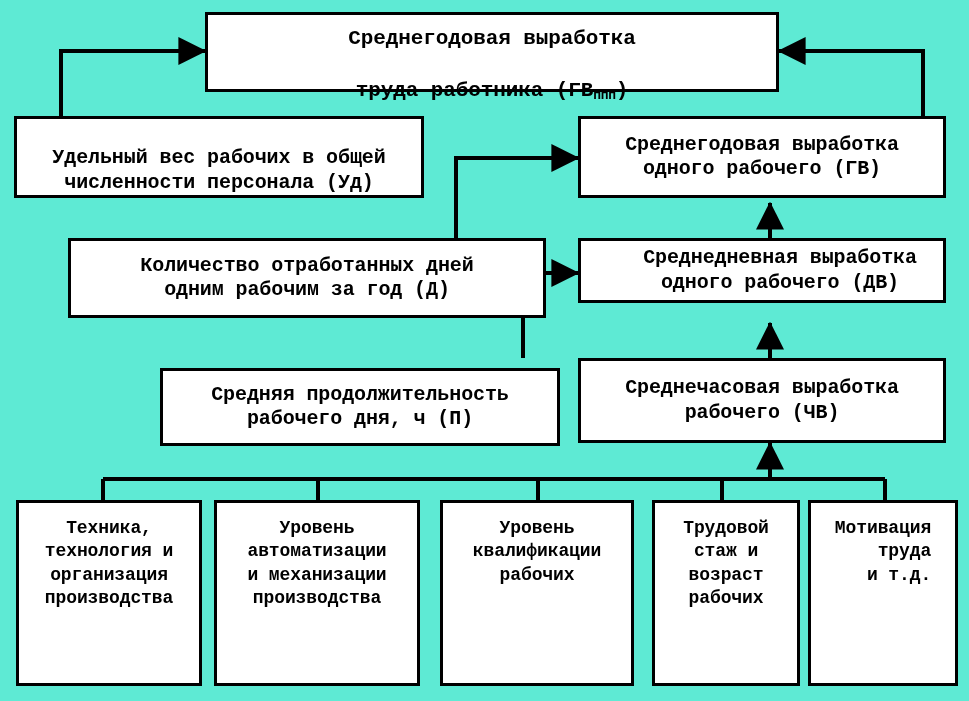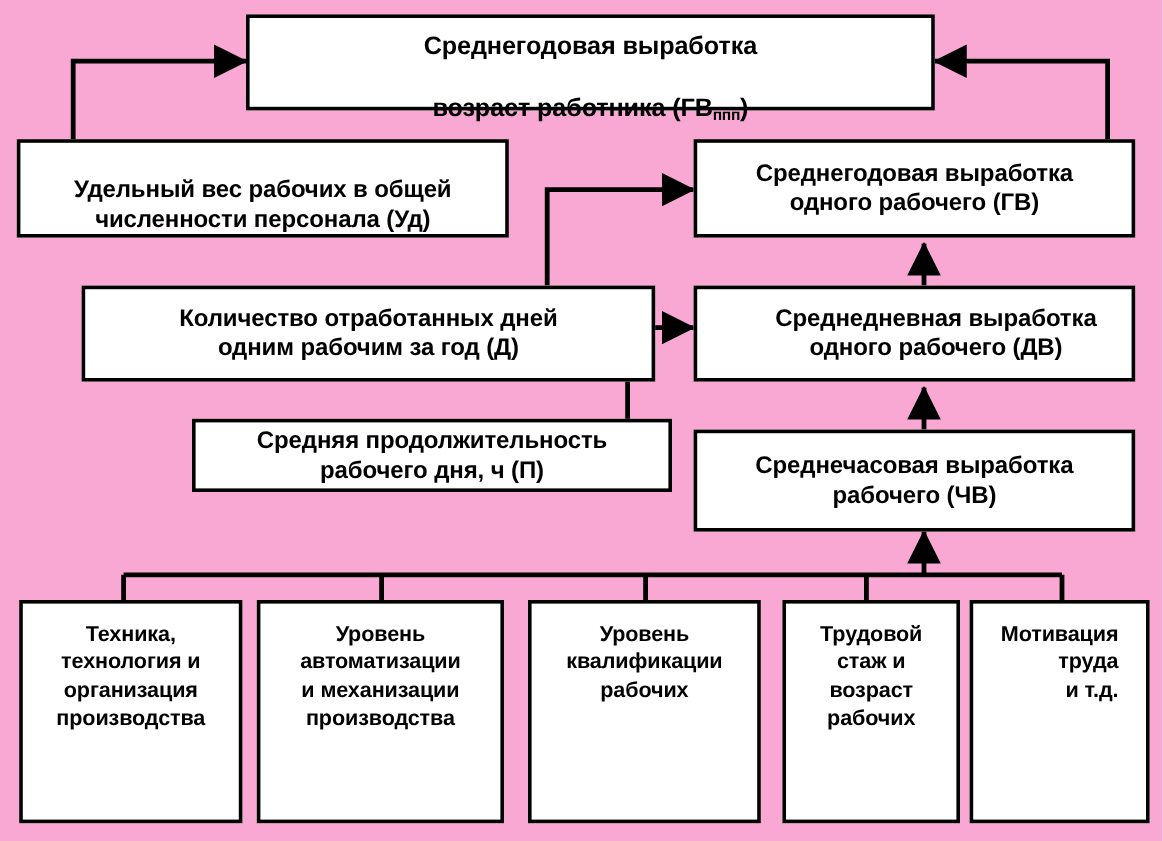--- a/index.html
+++ b/index.html
@@ -4,22 +4,22 @@
 <style>
   html, body {
     margin: 0;
     padding: 0;
     background: #ffffff;
   }
   #canvas {
     position: relative;
     width: 969px;
     height: 701px;
-    background: #f9a8d4;
-    font-family: Liberation Sans, sans-serif;
+    background: #5eead4;
+    font-family: Liberation Mono, monospace;
     overflow: hidden;
   }
   #connectors {
     position: absolute;
     left: 0;
     top: 0;
     width: 969px;
     height: 701px;
     pointer-events: none;
   }
@@ -105,45 +105,45 @@
       <path d="M 318 479 L 318 500" fill="none" stroke="#000000" stroke-width="4"></path>
       <path d="M 538 479 L 538 500" fill="none" stroke="#000000" stroke-width="4"></path>
       <path d="M 722 479 L 722 500" fill="none" stroke="#000000" stroke-width="4"></path>
       <path d="M 885 479 L 885 500" fill="none" stroke="#000000" stroke-width="4"></path>
     </g>
   </svg>
 
   <div class="node lvl1" style="left:205px; top:12px; width:574px; height:80px;">
     <span class="txt">
       <span>Среднегодовая выработка</span><br>
-      <span>возраст работника (ГВ</span><sub>ппп</sub><span>)</span>
+      <span>труда работника (ГВ</span><sub>ппп</sub><span>)</span>
     </span>
   </div>
 
   <div class="node lvl2" style="left:14px; top:116px; width:410px; height:82px;align-items:flex-end;">
     <span class="txt">Удельный вес рабочих в общей
 численности персонала (Уд)</span>
   </div>
 
   <div class="node lvl2" style="left:578px; top:116px; width:368px; height:82px;">
     <span class="txt">Среднегодовая выработка
 одного рабочего (ГВ)</span>
   </div>
 
   <div class="node lvl2" style="left:68px; top:238px; width:478px; height:80px;">
     <span class="txt">Количество отработанных дней
 одним рабочим за год (Д)</span>
   </div>
 
-  <div class="node lvl2" style="left:578px; top:238px; width:368px; height:80px;padding-left:36px;">
+  <div class="node lvl2" style="left:578px; top:238px; width:368px; height:65px;padding-left:36px;">
     <span class="txt">Среднедневная выработка
 одного рабочего (ДВ)</span>
   </div>
 
-  <div class="node lvl2" style="left:160px; top:349px; width:400px; height:61px;">
+  <div class="node lvl2" style="left:160px; top:368px; width:400px; height:78px;">
     <span class="txt">Средняя продолжительность
 рабочего дня, ч (П)</span>
   </div>
 
   <div class="node lvl2" style="left:578px; top:358px; width:368px; height:85px;justify-content:center;">
     <span class="txt">Среднечасовая выработка
 рабочего (ЧВ)</span>
   </div>
 
   <div class="node leaf" style="left:16px; top:500px; width:186px; height:186px;justify-content:center;">

